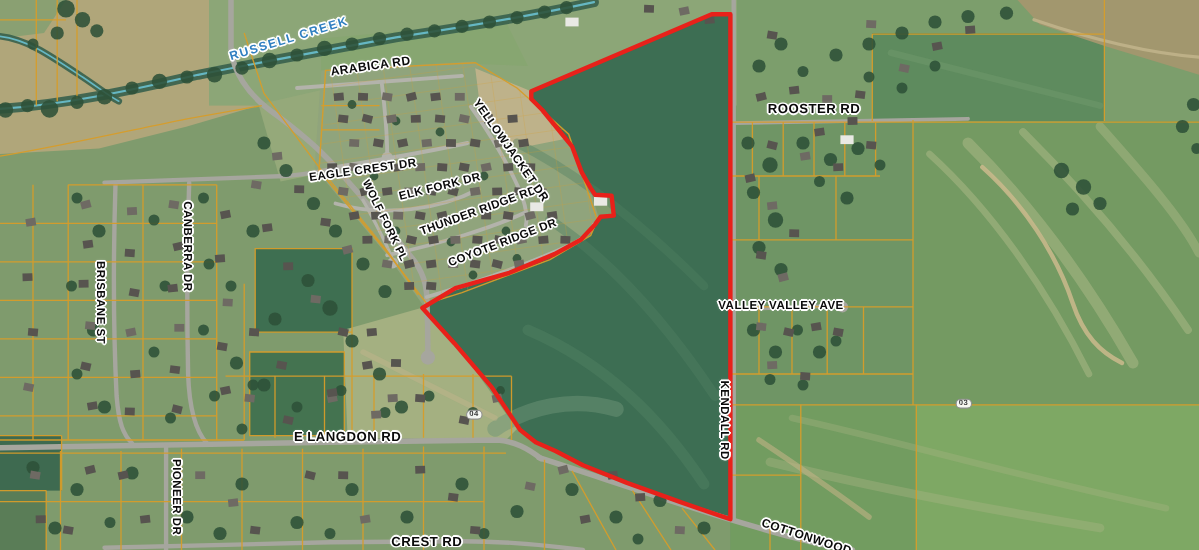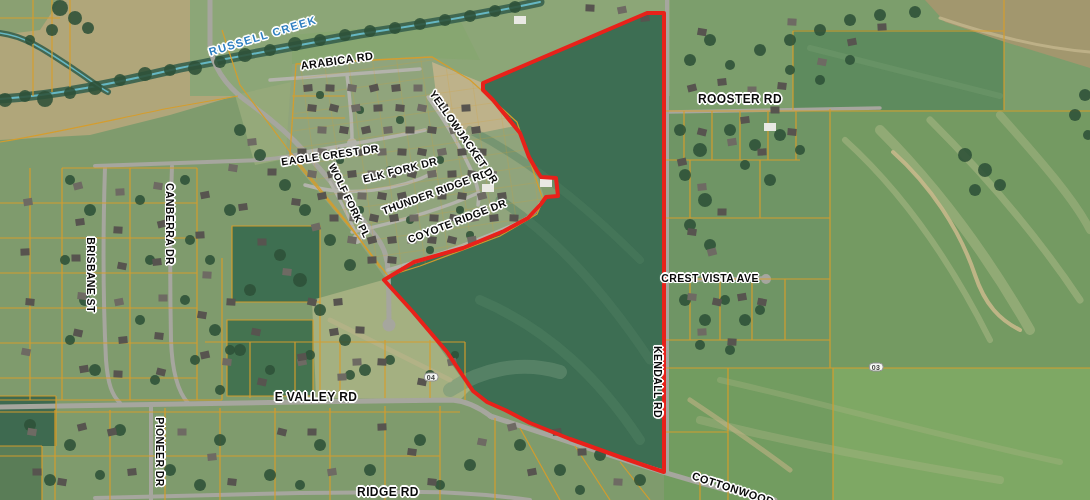--- a/index.html
+++ b/index.html
@@ -452,22 +452,22 @@
       <div class="map-label kind-street" style="left: 337px; top: 61px; font-size: 11px; transform: translate(-50%, -50%) rotate(-8deg);">ARABICA RD</div>
       <div class="map-label kind-street" style="left: 330px; top: 155px; font-size: 10.5px; transform: translate(-50%, -50%) rotate(-8deg);">EAGLE CREST DR</div>
       <div class="map-label kind-street" style="left: 400px; top: 170px; font-size: 10.5px; transform: translate(-50%, -50%) rotate(-14deg);">ELK FORK DR</div>
       <div class="map-label kind-street" style="left: 349px; top: 201px; font-size: 10px; transform: translate(-50%, -50%) rotate(64deg);">WOLF FORK PL</div>
       <div class="map-label kind-street" style="left: 435px; top: 192px; font-size: 10.5px; transform: translate(-50%, -50%) rotate(-20deg);">THUNDER RIDGE RD</div>
       <div class="map-label kind-street" style="left: 464px; top: 137px; font-size: 10.5px; transform: translate(-50%, -50%) rotate(55deg);">YELLOWJACKET DR</div>
       <div class="map-label kind-street" style="left: 457px; top: 221px; font-size: 10.5px; transform: translate(-50%, -50%) rotate(-21deg);">COYOTE RIDGE DR</div>
       <div class="map-label kind-street" style="left: 91px; top: 275px; font-size: 10.5px; transform: translate(-50%, -50%) rotate(90deg);">BRISBANE ST</div>
       <div class="map-label kind-street" style="left: 170px; top: 224px; font-size: 10.5px; transform: translate(-50%, -50%) rotate(90deg);">CANBERRA DR</div>
       <div class="map-label kind-street" style="left: 740px; top: 99px; font-size: 12px; transform: translate(-50%, -50%) rotate(0deg);">ROOSTER RD</div>
-      <div class="map-label kind-street" style="left: 710px; top: 278px; font-size: 10.5px; transform: translate(-50%, -50%) rotate(0deg);">CREST VISTA AVE</div>
+      <div class="map-label kind-street" style="left: 710px; top: 278px; font-size: 10.5px; transform: translate(-50%, -50%) rotate(0deg);">VALLEY VALLEY AVE</div>
       <div class="map-label kind-street" style="left: 658px; top: 382px; font-size: 10.5px; transform: translate(-50%, -50%) rotate(90deg);">KENDALL RD</div>
-      <div class="map-label kind-street" style="left: 316px; top: 397px; font-size: 12px; transform: translate(-50%, -50%) rotate(0deg);">E VALLEY RD</div>
+      <div class="map-label kind-street" style="left: 316px; top: 397px; font-size: 12px; transform: translate(-50%, -50%) rotate(0deg);">E LANGDON RD</div>
       <div class="map-label kind-street" style="left: 160px; top: 452px; font-size: 10.5px; transform: translate(-50%, -50%) rotate(90deg);">PIONEER DR</div>
-      <div class="map-label kind-street" style="left: 388px; top: 492px; font-size: 12px; transform: translate(-50%, -50%) rotate(0deg);">RIDGE RD</div>
+      <div class="map-label kind-street" style="left: 388px; top: 492px; font-size: 12px; transform: translate(-50%, -50%) rotate(0deg);">CREST RD</div>
       <div class="map-label kind-street" style="left: 733px; top: 489px; font-size: 11px; transform: translate(-50%, -50%) rotate(18deg);">COTTONWOOD</div>
       <div class="map-label kind-marker" style="left: 431px; top: 377px; font-size: 7px; transform: translate(-50%, -50%) rotate(0deg);">04</div>
       <div class="map-label kind-marker" style="left: 876px; top: 367px; font-size: 7px; transform: translate(-50%, -50%) rotate(0deg);">03</div>
     </div>
 </div>
 
 </body></html>

